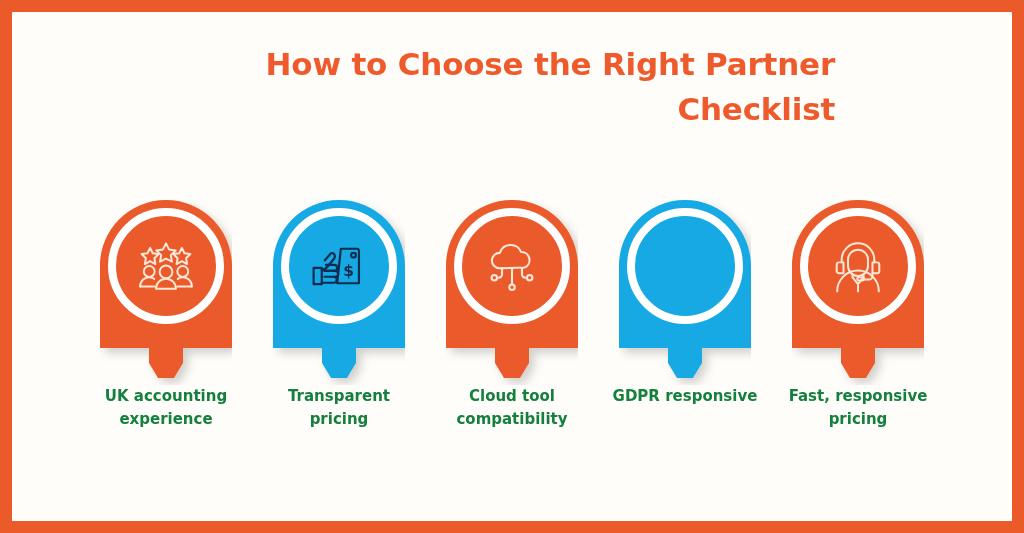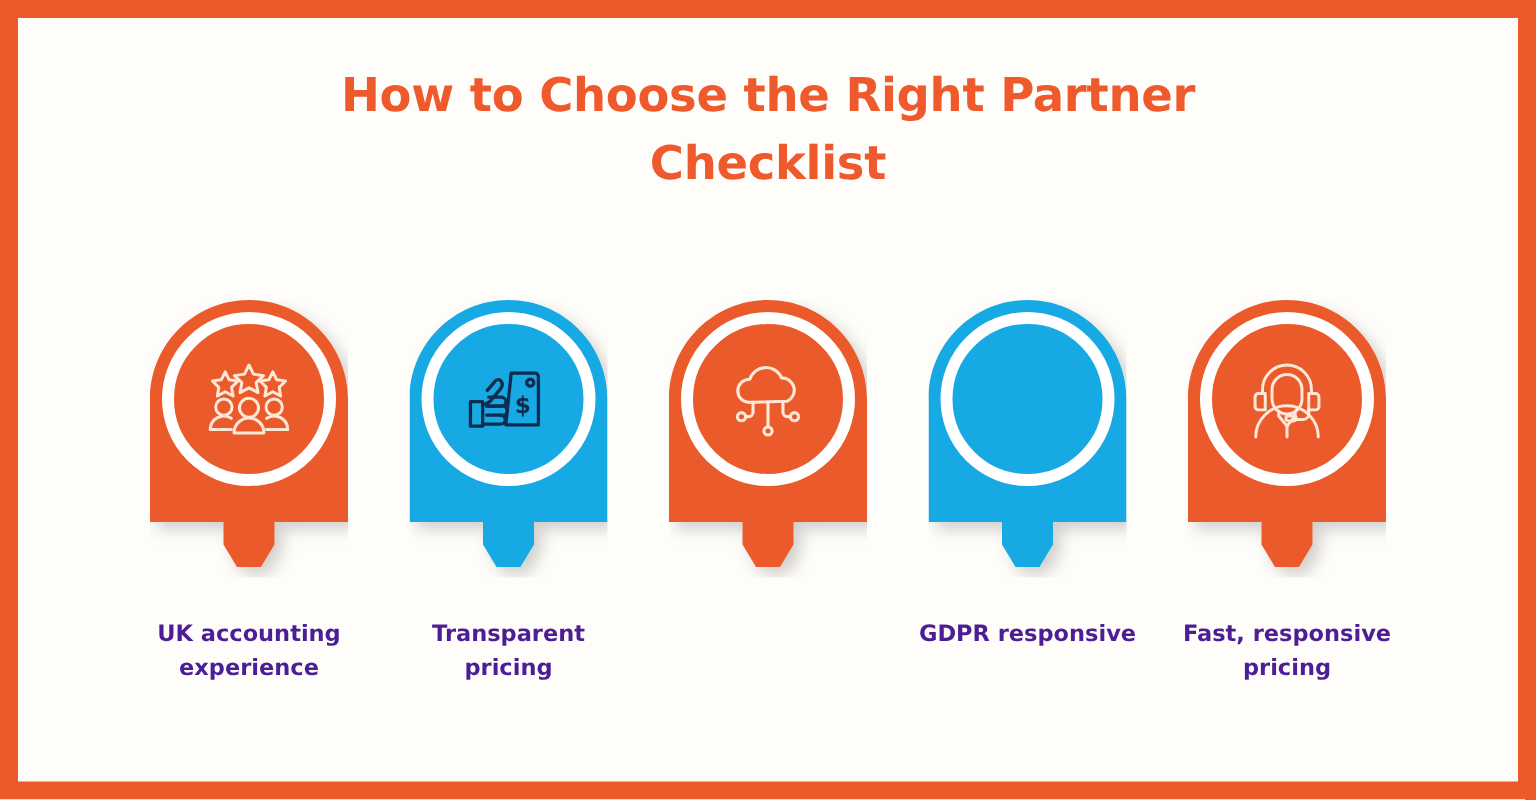--- a/index.html
+++ b/index.html
@@ -29,23 +29,23 @@
     height: 100%;
     background: #fffdf9;
     box-sizing: border-box;
     overflow: hidden;
   }
 
   
   #title-block {
     position: absolute;
     top: 30px;
-    left: 0;
+    left: 13px;
     width: 100%;
-    text-align: center;
+    text-align: right;
   }
   #title-text {
     display: block;
     margin: 0 auto;
     width: 620px;
     color: #ef5a2c;
     font-family: "DejaVu Sans", sans-serif;
     font-size: 31px;
     font-weight: bold;
     line-height: 45px;
@@ -95,24 +95,23 @@
     align-items: center;
     justify-content: center;
   }
   .pin-icon-wrap svg {
     width: 58px;
     height: 58px;
     display: block;
   }
 
   .pin-label {
-    margin-top: 26px;
     width: 160px;
     text-align: center;
-    color: #4c1d95;
+    color: #15803d;
     font-family: "DejaVu Sans", sans-serif;
     font-size: 15px;
     font-weight: bold;
     line-height: 23px;
   }
 </style>
 </head>
 <body>
 
 <div id="infographic" style="background: rgb(235, 90, 41);">
@@ -203,20 +202,21 @@
               <path d="M18 34.5 a8.5 8.5 0 0 1 0.6 -17 A12.5 12.5 0 0 1 42 16.5 a9 9 0 0 1 4 17.2 z"></path>
               <path d="M32 34.5 v18"></path>
               <circle cx="32" cy="55.5" r="3"></circle>
               <path d="M21 34.5 v7 a3.5 3.5 0 0 1 -3.5 3.5 h-2"></path>
               <circle cx="12.5" cy="45" r="3"></circle>
               <path d="M43 34.5 v7 a3.5 3.5 0 0 0 3.5 3.5 h2"></path>
               <circle cx="51.5" cy="45" r="3"></circle>
             </svg>
           </div>
         </div>
+        <div class="pin-label">Cloud tool compatibility</div>
       </div>
 
       <div class="pin-item">
         <div class="pin-shape">
           <svg viewBox="0 0 132 185" xmlns="http://www.w3.org/2000/svg">
             <defs>
               <filter id="sh4" x="-40%" y="-40%" width="190%" height="190%">
                 <feDropShadow dx="5" dy="5" stdDeviation="5" flood-color="#000000" flood-opacity="0.18"></feDropShadow>
               </filter>
             </defs>

